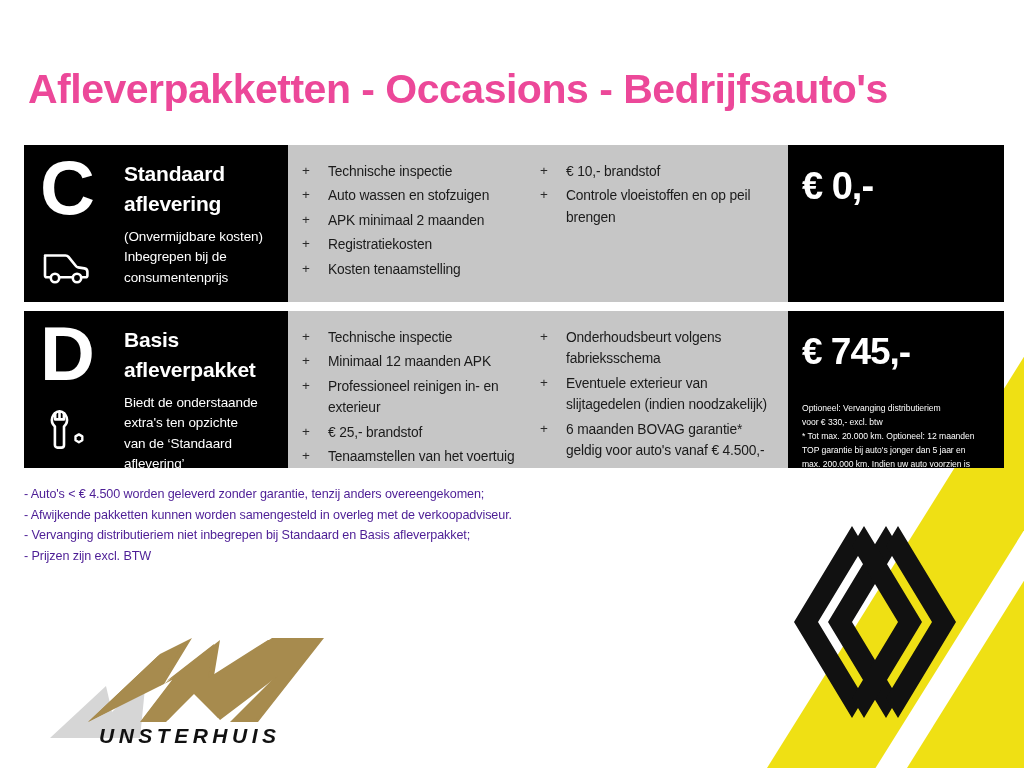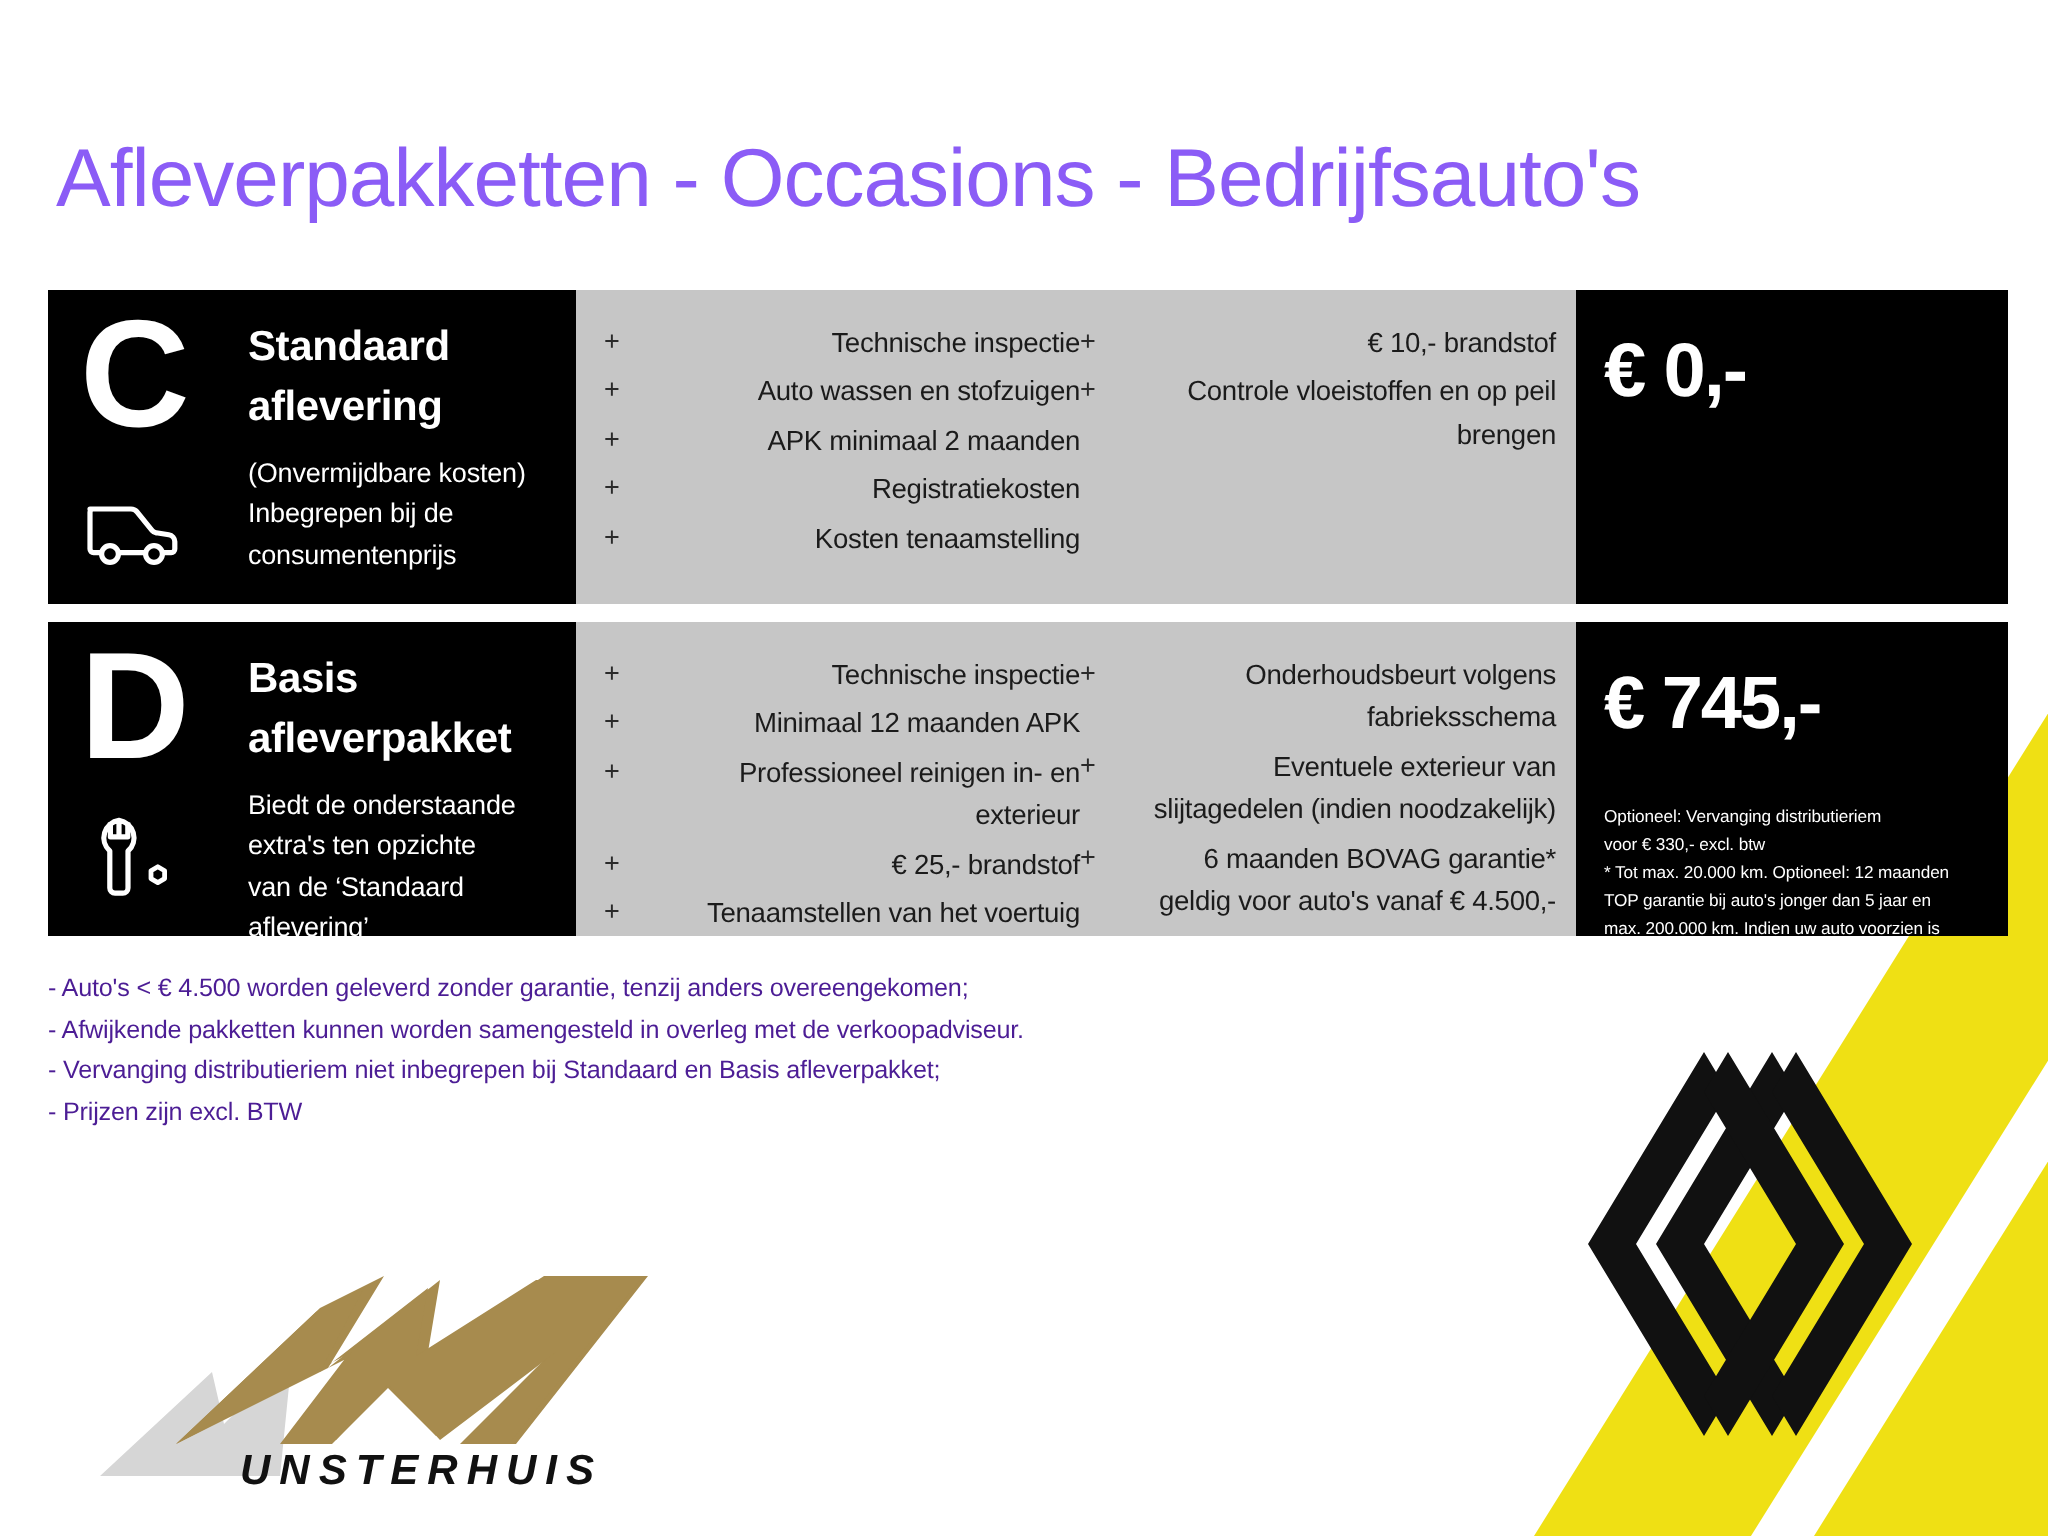--- a/index.html
+++ b/index.html
@@ -37,23 +37,23 @@
   }
   #stripes .stripe.s1 { left: 18px; }
   #stripes .stripe.s2 { left: 158px; width: 110px; }
 
   
   #title {
     position: absolute;
     left: 28px;
     top: 66px;
     font-size: 41px;
-    font-weight: normal;
+    font-weight: bold;
     letter-spacing: -0.5px;
-    color: #8b5cf6;
+    color: #ec4899;
     white-space: nowrap;
   }
 
   
   .pkg-row {
     position: absolute;
     left: 24px;
     width: 980px;
     display: flex;
     align-items: stretch;
@@ -126,21 +126,21 @@
     margin-bottom: 3px;
     letter-spacing: -0.15px;
     color: #1b1b1b;
   }
   .bullet .plus {
     width: 26px;
     flex: none;
     font-size: 13.5px;
     color: #2a2a2a;
   }
-  .bullet .btxt { flex: 1; text-align: right; }
+  .bullet .btxt { flex: 1; }
 
   
   .cell-price {
     width: 216px;
     flex: none;
     background: #000000;
     color: #ffffff;
     box-sizing: border-box;
     padding: 22px 12px 10px 14px;
   }
@@ -175,21 +175,21 @@
   
   #munsterhuis {
     position: absolute;
     left: 42px;
     top: 626px;
     width: 300px;
     height: 140px;
   }
   #munsterhuis .mh-word {
     position: absolute;
-    left: 78px;
+    left: 57px;
     top: 98px;
     font-size: 21px;
     font-weight: bold;
     font-style: italic;
     letter-spacing: 4.5px;
     color: #111111;
   }
 
   
   #renault {

